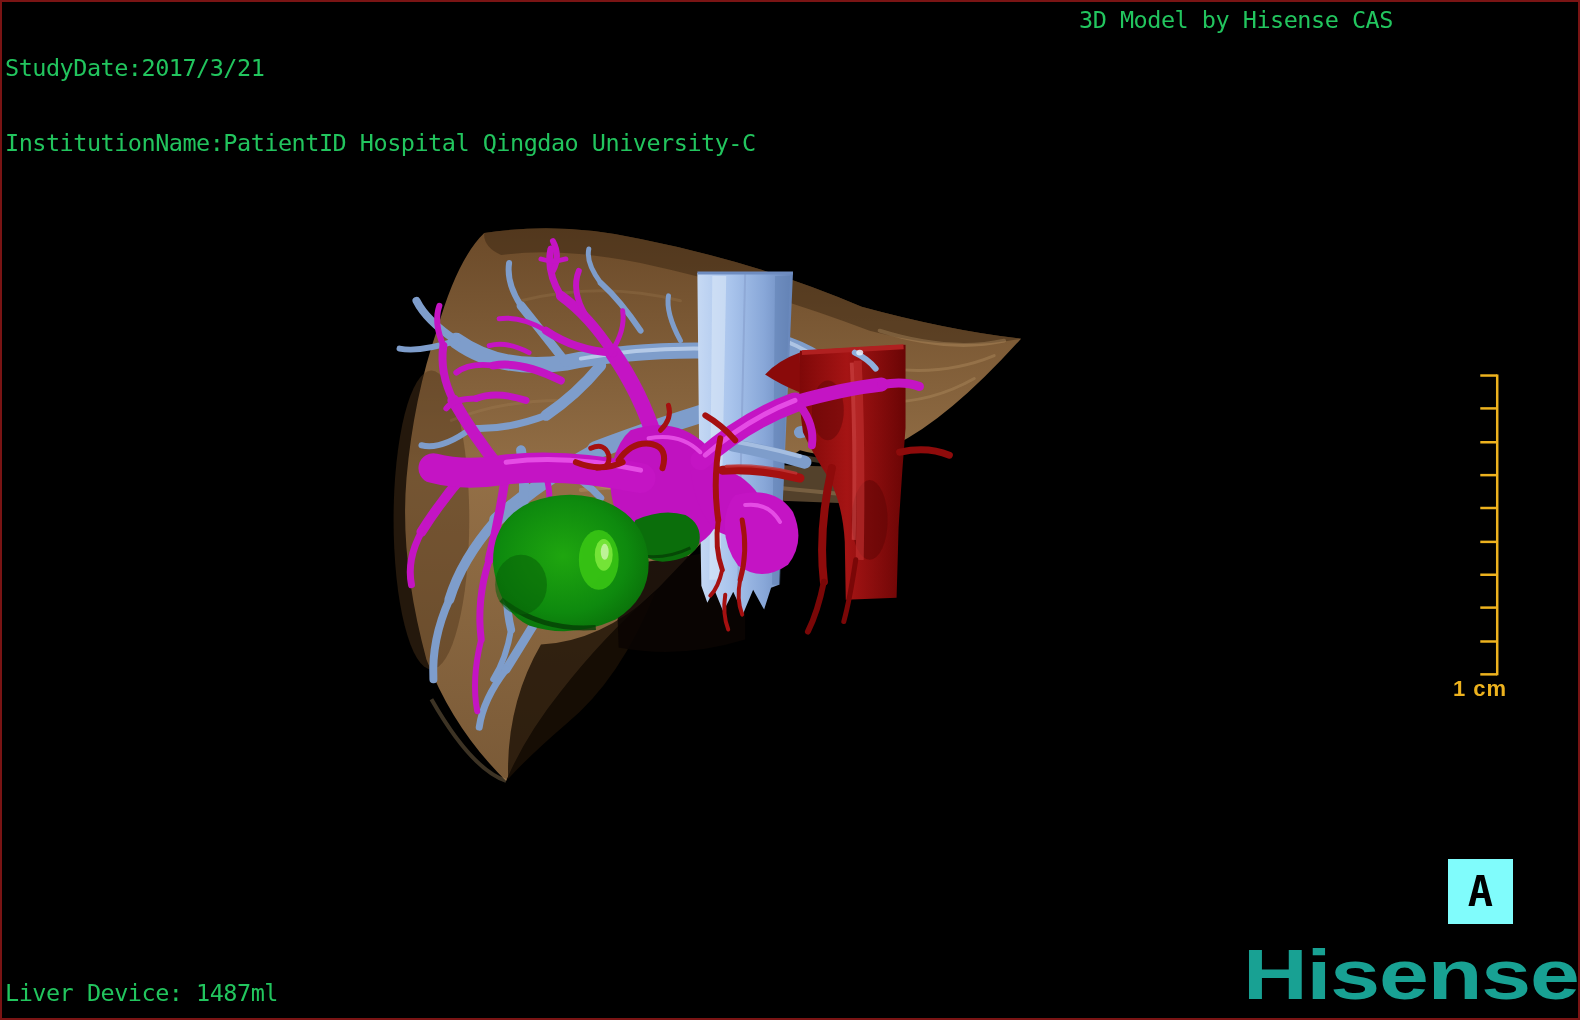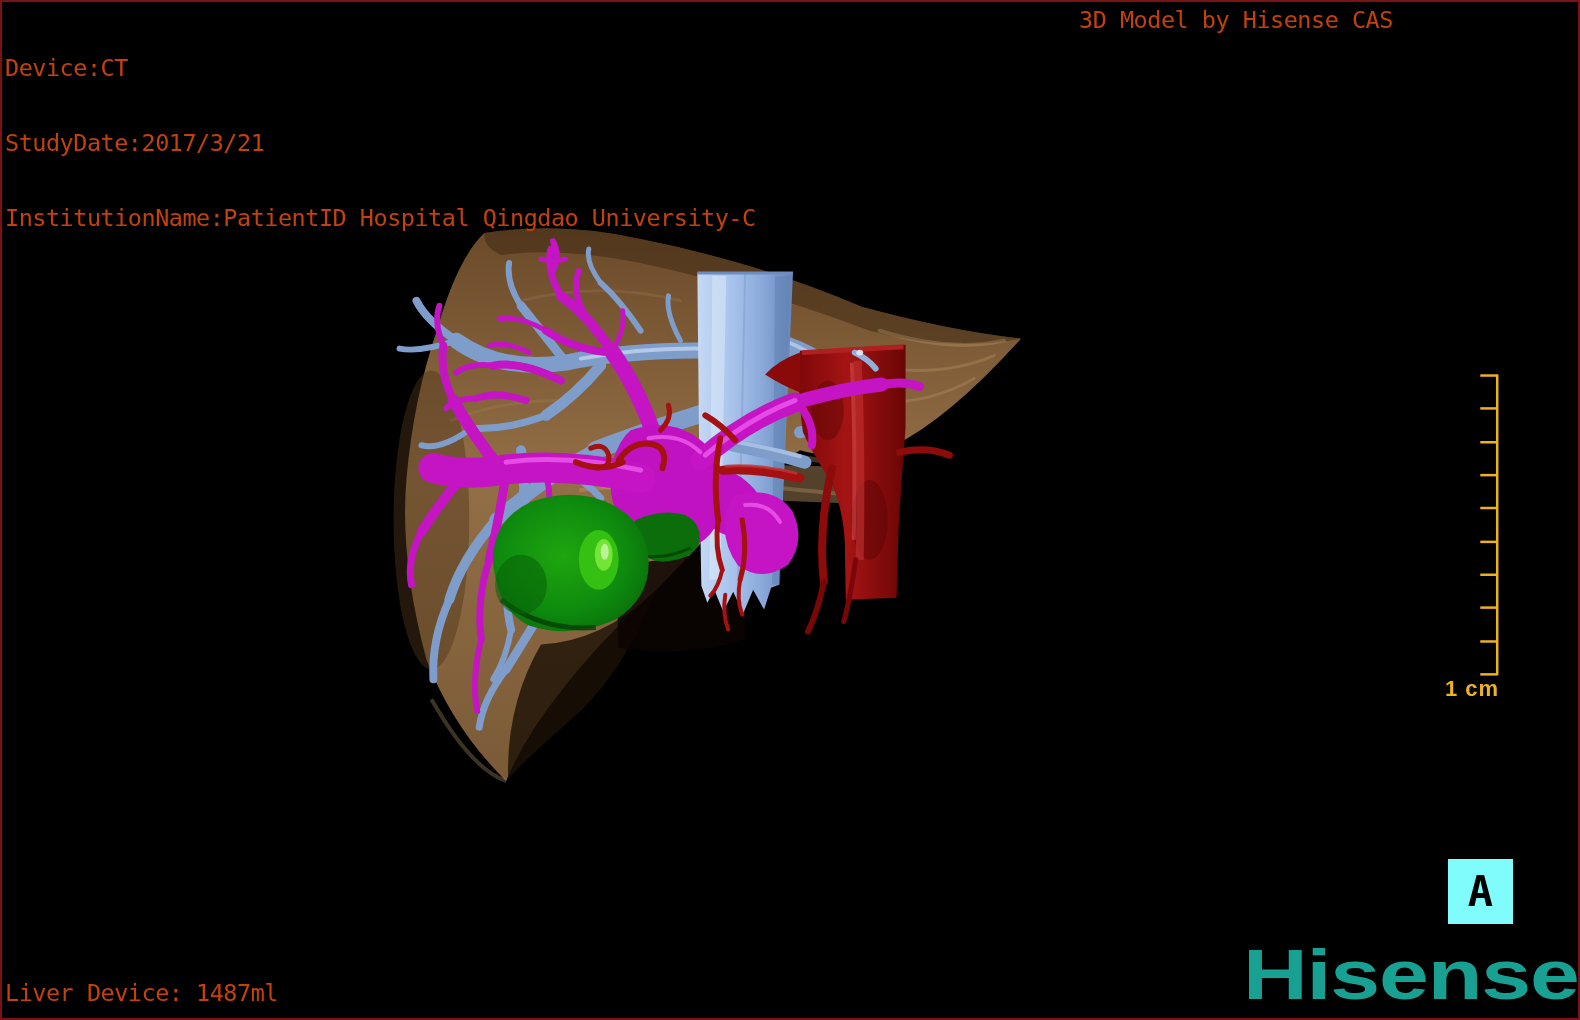--- a/index.html
+++ b/index.html
@@ -1,33 +1,33 @@
 <!DOCTYPE html>
 <html><head>
 <meta charset="utf-8">
 <style>
   html,body{margin:0;padding:0;background:#000;}
   #frame{
     position:relative;width:1580px;height:1020px;overflow:hidden;
     background:#000;border:2px solid #7A1414;box-sizing:border-box;
     font-family:"DejaVu Sans Mono", monospace;
   }
-  .ann{position:absolute;color:#c2410c;font-size:23.5px;line-height:25px;
+  .ann{position:absolute;color:#22c55e;font-size:23.5px;line-height:25px;
        white-space:pre;letter-spacing:-0.5px;}
   #patient-info{left:3px;top:4px;}
   #model-title{left:1077px;top:6px;}
   #liver-volume{left:3px;top:979px;}
   #scene-svg{position:absolute;left:0;top:0;width:100%;height:100%;}
   #orientation-a{
     position:absolute;left:1446px;top:857px;width:65px;height:65px;
     background:#80FCFC;color:#000;display:flex;align-items:center;justify-content:center;
     font-size:42px;font-weight:bold;font-family:"DejaVu Sans Mono",monospace;
   }
   #ruler-label{
-    position:absolute;left:1443px;top:674px;width:70px;text-align:left;
+    position:absolute;left:1443px;top:674px;width:70px;text-align:center;
     color:#EDB21E;font-size:22px;font-weight:bold;
     font-family:"Liberation Sans", sans-serif;letter-spacing:1px;
   }
   #hisense-logo{
     position:absolute;left:1241px;top:938px;
     color:#18A193;font-weight:bold;font-size:76px;line-height:76px;
     font-family:"Liberation Sans", sans-serif;letter-spacing:-1px;
     transform:scaleX(1.18) scaleY(0.92);transform-origin:left top;
   }
 </style>
@@ -235,21 +235,20 @@
       <line x1="1483" y1="508" x2="1500" y2="508"></line>
       <line x1="1483" y1="542" x2="1500" y2="542"></line>
       <line x1="1483" y1="575" x2="1500" y2="575"></line>
       <line x1="1483" y1="608" x2="1500" y2="608"></line>
       <line x1="1483" y1="642" x2="1500" y2="642"></line>
       <line x1="1483" y1="675" x2="1500" y2="675"></line>
     </g>
   </svg>
 
   <div class="ann" id="patient-info">
-    <div>Device:CT</div>
     <div>StudyDate:2017/3/21</div>
     <div>InstitutionName:PatientID Hospital Qingdao University-C</div>
   </div>
 
   <div class="ann" id="model-title">3D Model by Hisense CAS</div>
 
   <div class="ann" id="liver-volume">Liver Device: 1487ml</div>
 
   <div id="ruler-label">1 cm</div>
 

